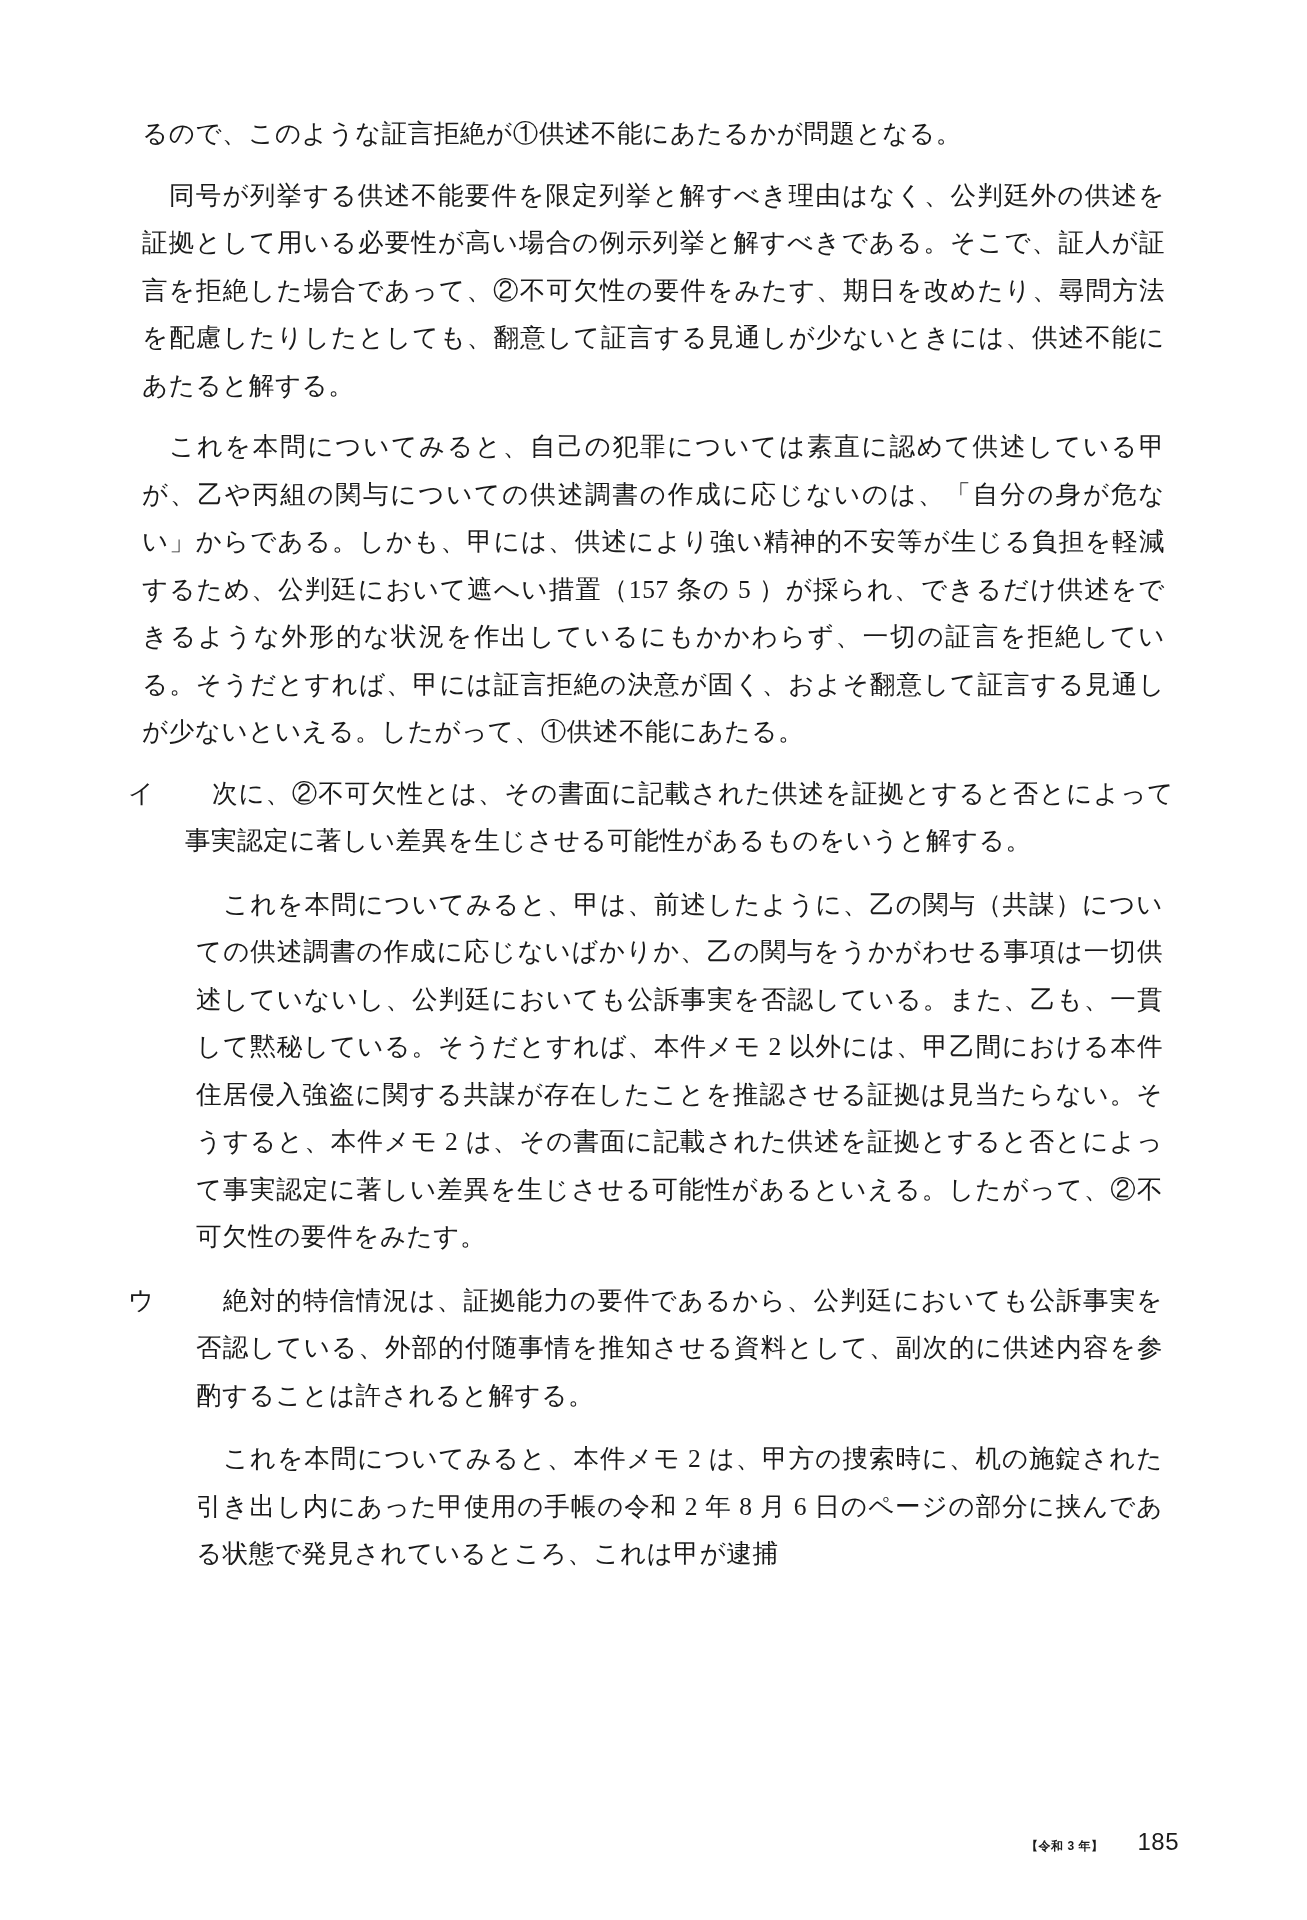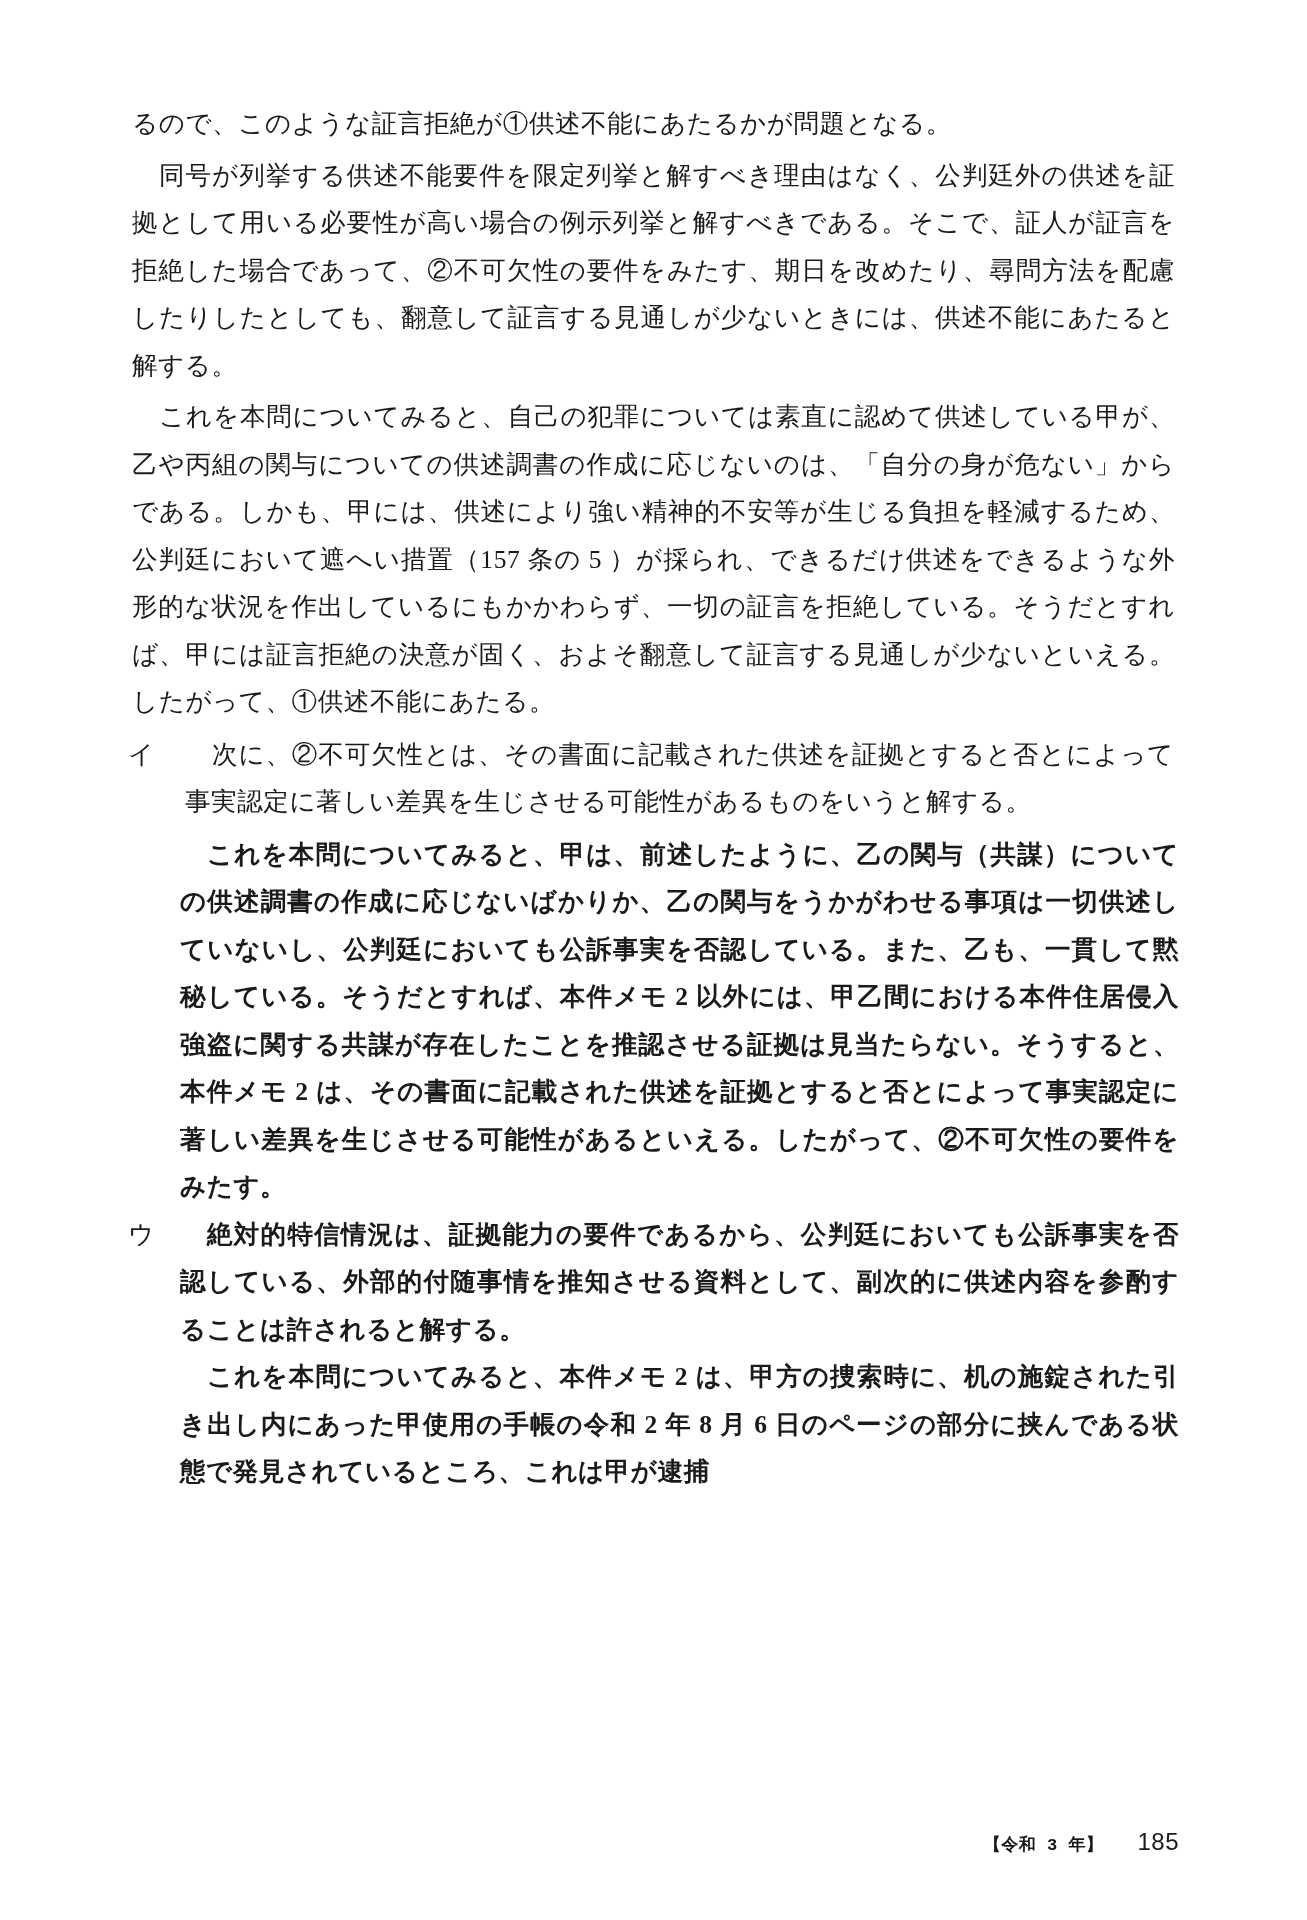--- a/index.html
+++ b/index.html
@@ -26,21 +26,21 @@
   }
   .body-text {
     font-size: 25.5px;
     line-height: 47.5px;
     letter-spacing: 0.6px;
     text-align: justify;
     text-justify: inter-ideograph;
   }
   
   .para {
-    margin: 4px;
+    margin: 14px;
     text-indent: 0;
   }
   .para.indent {
     text-indent: 27px;
   }
   
   .item {
     position: relative;
     margin: 0;
     padding-left: 52px;
@@ -52,41 +52,40 @@
     width: 40px;
     text-align: left;
     font-size: 25.5px;
     line-height: 47.5px;
   }
   .item .item-body {
     margin: 5px;
     text-indent: 27px;
   }
   .item .sub-para {
-    margin: 0;
+    margin: 16px;
     text-indent: 27px;
-    font-weight: bold;
   }
   .footer {
     position: absolute;
     left: 128px;
     right: 128px;
     bottom: 52px;
     height: 40px;
     display: flex;
     align-items: baseline;
     justify-content: flex-end;
     gap: 34px;
   }
   .footer-tag {
-    font-size: 17px;
+    font-size: 12px;
     font-weight: bold;
     letter-spacing: 0.5px;
     color: #1a1a1a;
-    font-family: Liberation Mono, monospace;
+    font-family: Liberation Sans, sans-serif;
   }
   .page-number {
     font-size: 24px;
     font-family: "Liberation Sans", sans-serif;
     color: #1a1a1a;
     letter-spacing: 0.5px;
   }
 </style>
 </head>
 <body>

